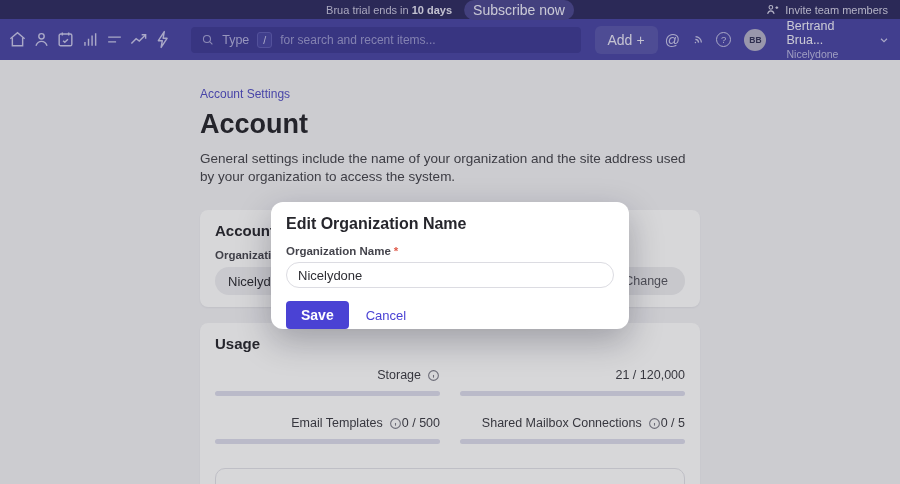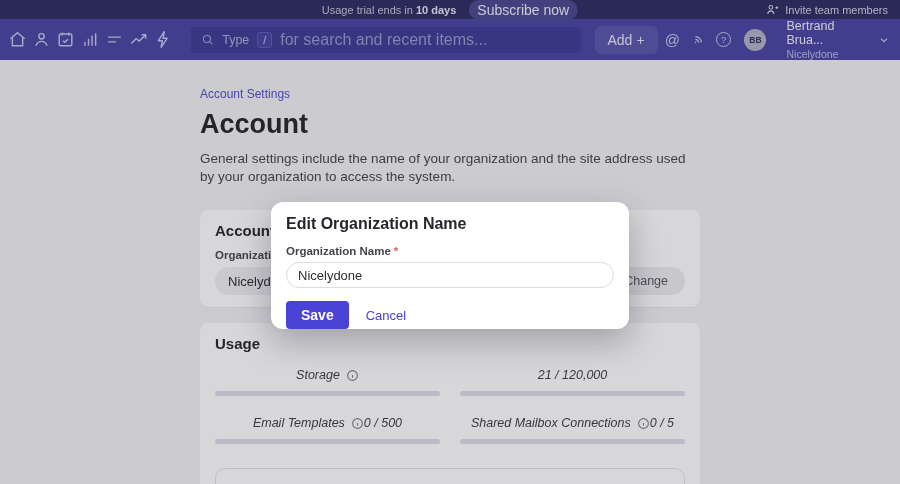--- a/index.html
+++ b/index.html
@@ -21,21 +21,21 @@
   .play-icn{width:12px; height:12px; display:inline-flex;}
 
   
   .navbar{height:41px; background:var(--navbar); display:flex; align-items:center; padding:0 10px 0 5px;}
   .navicon{width:27px; height:41px; display:flex; align-items:center; justify-content:center; background:none; border:none; color:#c9c7ea; cursor:pointer;}
   .navicon svg{width:19px; height:19px;}
   .search{width:430px; height:26px; margin-left:16px; background:var(--search-bg); border-radius:4px; display:flex; align-items:center; padding:0 10px; gap:8px; cursor:text;}
   .search svg{width:13px; height:13px; color:#a5a3d6; flex:none;}
   .search .sp{color:#b3b1de; font-size:12.5px;}
   .search .key{background:#4a47a3; border:1px solid #615eb5; border-radius:3px; color:#cdccec; font-size:10.5px; padding:0 5px; line-height:14px;}
-  .search .sfx{color:#9b99cf; font-size:16px;}
+  .search .sfx{color:#9b99cf; font-size:12px;}
   .add-btn{margin-left:14px; background:rgba(255,255,255,0.09); border:none; border-radius:6px; color:#e8e7f6; font-size:14px; font-family:inherit; padding:6px 13px; display:flex; gap:4px; cursor:pointer;}
   .iconbtn{width:24px; height:24px; margin-left:4px; display:flex; align-items:center; justify-content:center; background:none; border:none; color:#c9c7ea; cursor:pointer;}
   .glyph-circle{width:15px; height:15px; border:1.4px solid currentColor; border-radius:50%; font-size:9.5px; line-height:12px; display:flex; align-items:center; justify-content:center;}
   .at-glyph{font-size:15px; line-height:15px;}
   .iconbtn svg{width:16px; height:16px;}
   .avatar{width:22px; height:22px; border-radius:50%; background:#b5b3c9; color:#34345a; font-size:8.5px; font-weight:700; display:flex; align-items:center; justify-content:center; margin-left:10px; flex:none;}
   .userblock{margin-left:20px; line-height:1.15; cursor:pointer;}
   .userblock .uname{color:#f0effa; font-size:12.5px;}
   .userblock .uorg{color:#bdbbe4; font-size:10.5px;}
   .chev{margin-left:12px; color:#c9c7ea; display:flex;}
@@ -49,21 +49,21 @@
   .card{background:var(--card-bg); border-radius:8px; box-shadow:0 1px 2px rgba(20,20,40,0.06); padding:12px 15px;}
   .card.first{margin-top:24px;}
   .card.second{margin-top:16px;}
   .card h2{font-size:15px; font-weight:700; color:#2b2b31; }
   .fieldlabel{font-size:11.5px; font-weight:700; color:#4a4a52; margin:10px 0 6px;}
   .org-row{display:flex; gap:12px; align-items:center;}
   .org-input{flex:1; height:28px; background:#efeff2; border:none; border-radius:15px; padding:0 13px; font-size:13px; color:#2e2e34; font-family:inherit;}
   .change-btn{height:28px; background:#ededf0; border:none; border-radius:15px; padding:0 17px; font-size:12.5px; color:#5a5a62; font-family:inherit; cursor:pointer;}
 
   .usage-grid{display:grid; grid-template-columns:1fr 1fr; column-gap:20px; row-gap:20px; margin-top:16px;}
-  .u-head{display:flex; justify-content:center; align-items:center;font-style:italic;}
+  .u-head{display:flex; justify-content:flex-end; align-items:center;}
   .u-label{display:flex; align-items:center; gap:6px; font-size:12.5px; color:#3f3f46;}
   .u-label svg{width:13px; height:13px; color:#80808c;}
   .u-value{font-size:12.5px; color:#3f3f46;}
   .u-bar{margin-top:9px; height:5px; border-radius:3px; background:var(--track);}
 
   .upgrade{margin-top:24px; border:1px solid #e3e3e9; border-radius:10px; padding:13px 15px; display:flex; gap:15px; align-items:center; height:122px;}
 
   
   .overlay{position:fixed; inset:0; background:rgba(18,18,30,0.17); z-index:40;}
   .modal{position:fixed; left:271px; top:202px; width:358px; height:127px; background:#fff; border-radius:12px; box-shadow:0 12px 34px rgba(10,10,30,0.28); padding:13px 15px; z-index:50;}
@@ -73,21 +73,21 @@
   .m-input{width:100%; height:26px; margin-top:5px; border:1px solid #dcdce2; border-radius:13px; padding:0 11px; font-size:13px; color:#2e2e34; font-family:inherit; outline:none;}
   .m-actions{margin-top:13px; display:flex; align-items:center; gap:17px;}
   .save-btn{background:var(--accent); color:#fff; border:none; border-radius:4px; padding:6px 15px; font-size:14px; font-weight:600; font-family:inherit; cursor:pointer;text-align:center;}
   .cancel-link{color:var(--accent); font-size:13px; font-weight:500; cursor:pointer; text-decoration:none;}
 </style>
 </head>
 <body>
 
 <div class="topbar">
   <div class="tb-center">
-    <span><span>Usage trial ends in </span><b>10 days</b></span>
+    <span><span>Brua trial ends in </span><b>10 days</b></span>
     <button class="pill">Subscribe now</button>
   </div>
   <div class="tb-right">
     <svg viewBox="0 0 24 24" fill="none" stroke="currentColor" stroke-width="2">
         <circle cx="9" cy="8" r="3.4"></circle>
         <path d="M3 20c1.2-3.8 3.6-5.4 6-5.4s4.8 1.6 6 5.4"></path>
         <path d="M17.5 8.5h5M20 6v5"></path>
       </svg>
     <span>Invite team members</span>
   </div>

